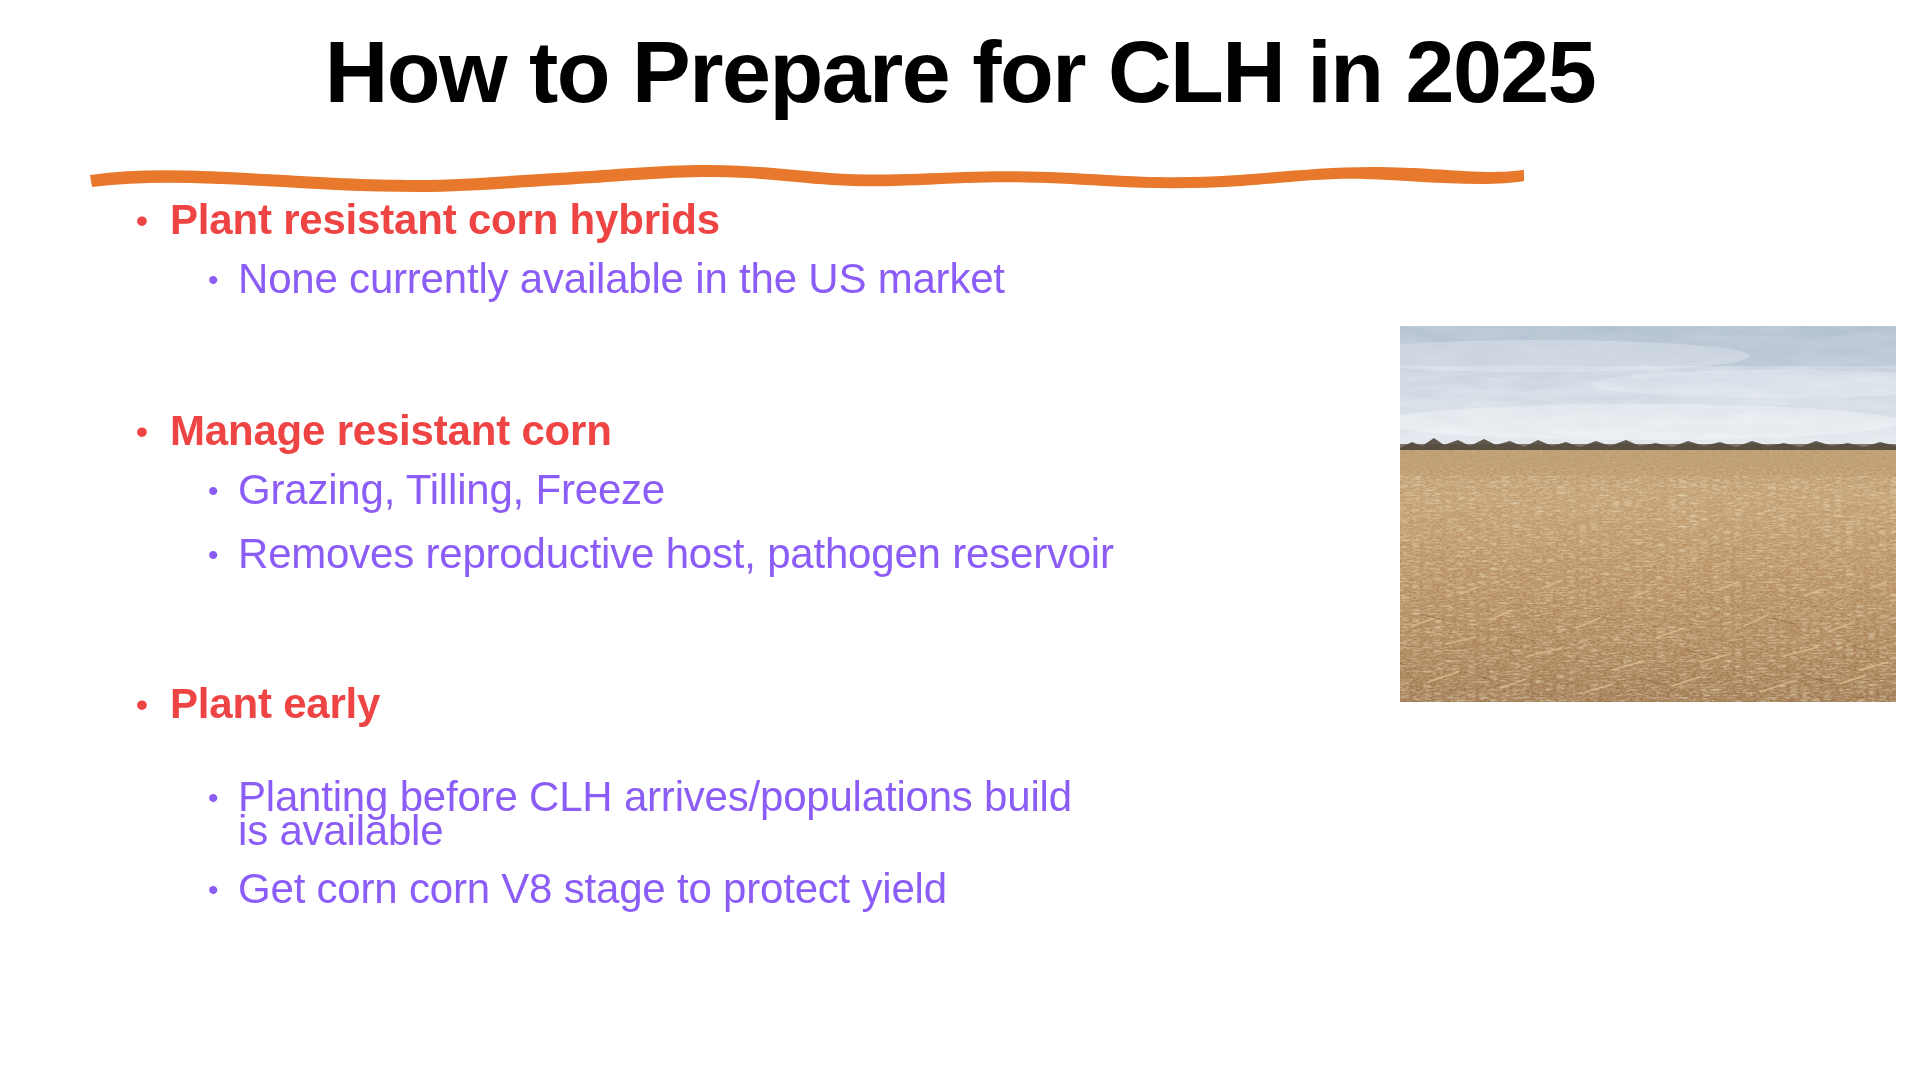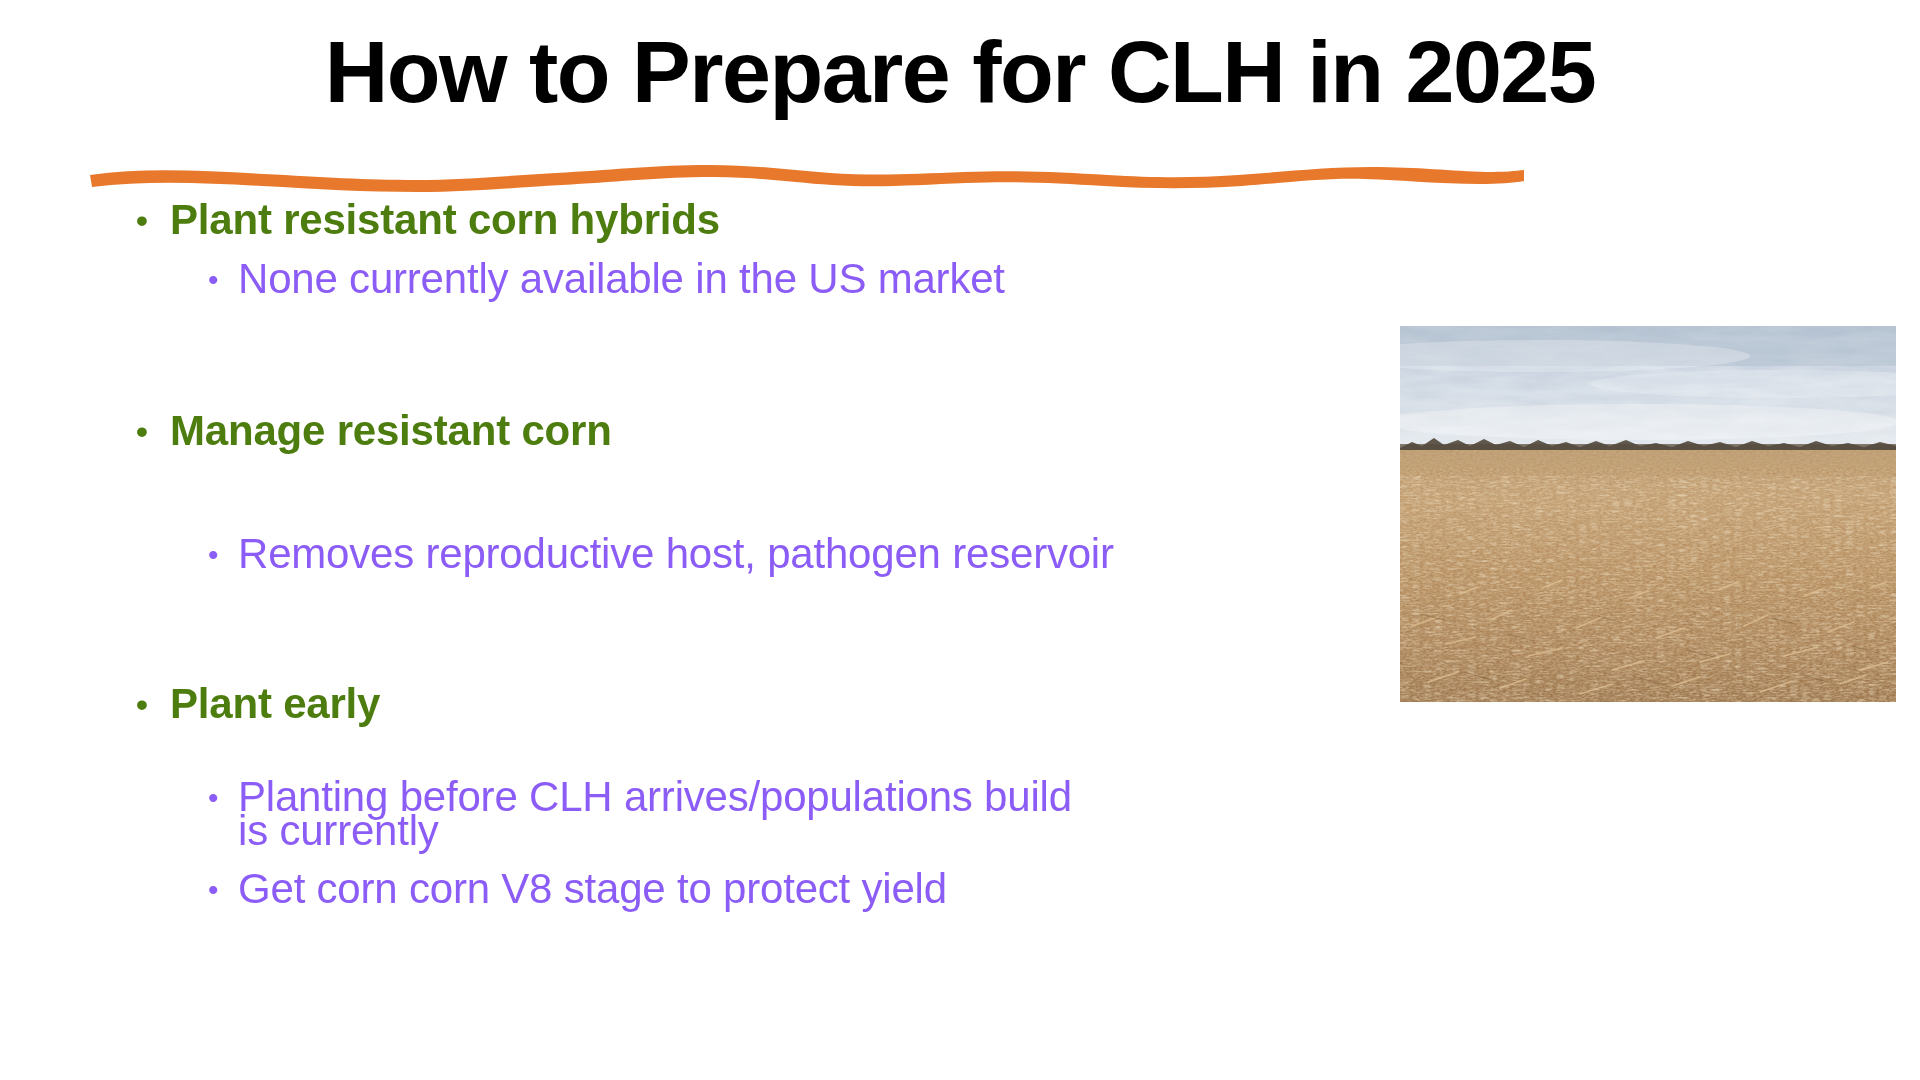--- a/index.html
+++ b/index.html
@@ -60,21 +60,21 @@
     height: 840px;
   }
 
   .lvl1 {
     position: absolute;
     left: 136px;
     font-family: "Liberation Sans", sans-serif;
     font-weight: bold;
     font-size: 42px;
     line-height: 1.12;
-    color: #4d7c0f;
+    color: #ef4444;
     white-space: nowrap;
     letter-spacing: -0.2px;
   }
   .lvl1 .dot {
     display: inline-block;
     width: 34px;
     font-size: 34px;
     vertical-align: 2px;
   }
 
@@ -155,35 +155,38 @@
     </div>
 
     <div class="lvl2" style="top:59px;">
       <span class="dot">•</span><span>None currently available in the US market</span>
     </div>
 
     <div class="lvl1" style="top:211px;">
       <span class="dot">•</span><span>Manage resistant corn</span>
     </div>
 
+    <div class="lvl2" style="top:270px;">
+      <span class="dot">•</span><span>Grazing, Tilling, Freeze</span>
+    </div>
 
     <div class="lvl2" style="top:334px;">
       <span class="dot">•</span><span>Removes reproductive host, pathogen reservoir</span>
     </div>
 
     <div class="lvl1" style="top:484px;">
       <span class="dot">•</span><span>Plant early</span>
     </div>
 
     <div class="lvl2" style="top:553px;margin-top:24px;">
       <span class="dot">•</span><span>Planting before CLH arrives/populations build</span>
     </div>
 
     <div class="lvl2 cont" style="top:611px;">
-      <span>is currently</span>
+      <span>is available</span>
     </div>
 
     <div class="lvl2" style="top:669px;">
       <span class="dot">•</span><span>Get corn corn V8 stage to protect yield</span>
     </div>
 
   </div>
 
   <div class="photo">
     <svg viewBox="0 0 496 376" preserveAspectRatio="none" aria-hidden="true">

